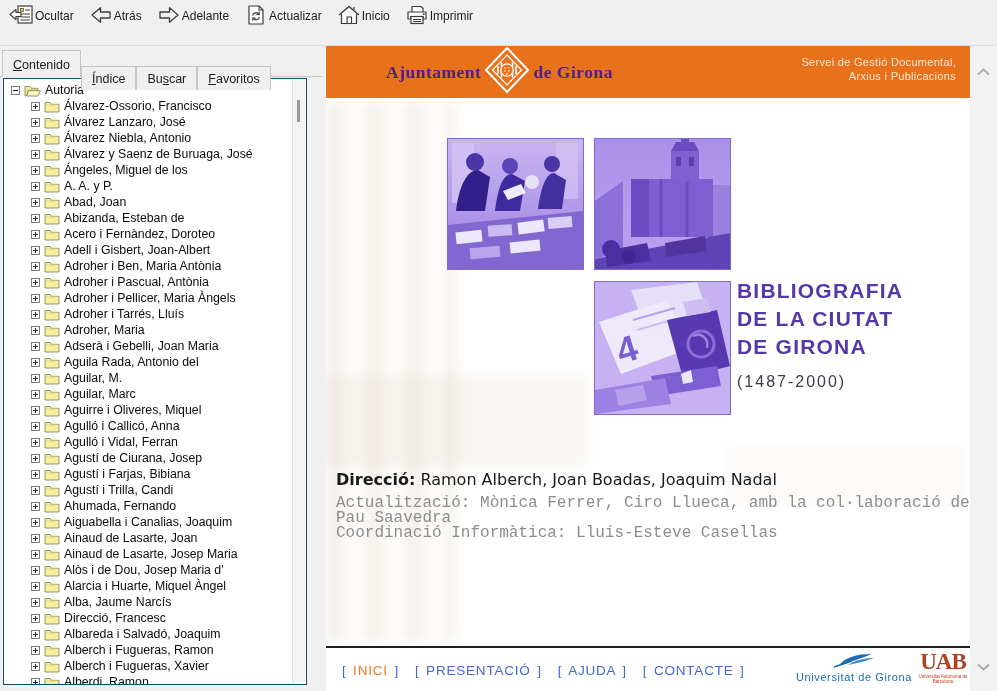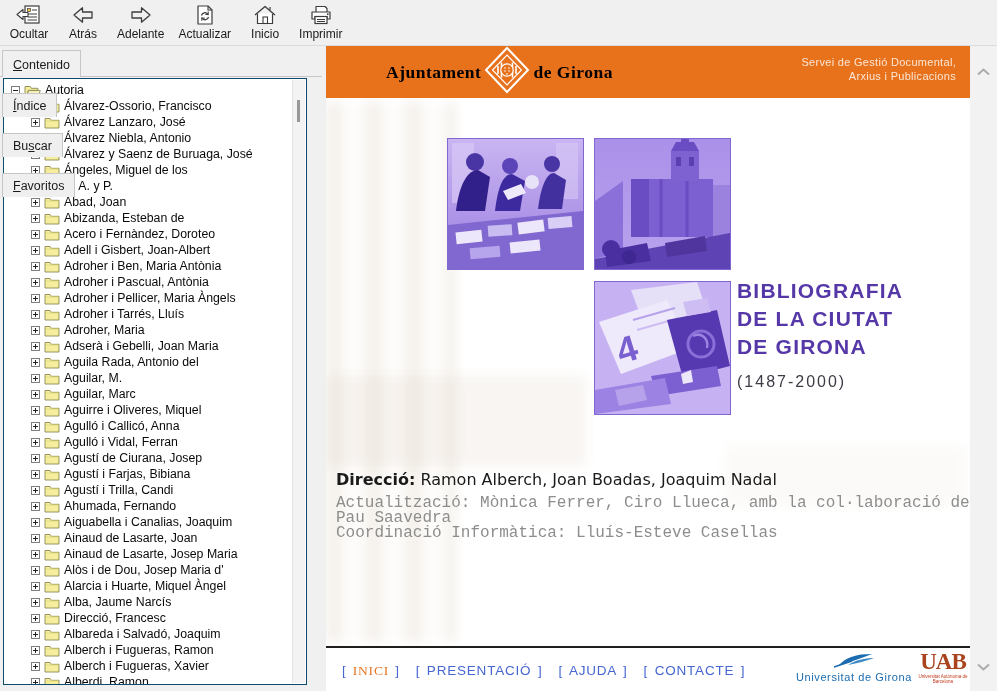--- a/index.html
+++ b/index.html
@@ -3,43 +3,43 @@
 <meta charset="utf-8">
 <style>
   html,body{margin:0;padding:0;}
   body{
     width:997px;height:691px;position:relative;overflow:hidden;
     background:#f0f0f0;font-family:"Liberation Sans",sans-serif;
     -webkit-font-smoothing:antialiased;
   }
   
   .toolbar{position:absolute;left:0;top:0;width:997px;height:45px;display:flex;align-items:flex-start;padding:2px 0 0 2px;box-sizing:border-box;}
-  .tbtn{display:flex;flex-direction:column;align-items:center;justify-content:flex-start;padding:2px 7px;min-width:40px;color:#1a1a1a;font-size:12px;cursor:default;}
+  .tbtn{display:flex;flex-direction:row;align-items:center;justify-content:flex-start;padding:2px 7px;min-width:40px;color:#1a1a1a;font-size:12px;cursor:default;}
   .tbtn svg{display:block;margin-bottom:1px;}
   .topline{position:absolute;left:0;top:45px;width:997px;height:1px;background:#dcdcdc;}
   
-  .tabstrip{position:absolute;left:2px;top:50px;display:flex;align-items:flex-start;z-index:2;flex-direction:column;}
+  .tabstrip{position:absolute;left:2px;top:50px;display:flex;align-items:flex-start;z-index:2;}
   .tab{box-sizing:border-box;padding:5px 10px 4px;font-size:12.5px;color:#1a1a1a;background:#efefef;border:1px solid #c6c6c6;border-bottom:none;margin-top:16px;height:24px;}
   .tab.active{margin-top:0;height:27px;background:#f0f0f0;z-index:3;position:relative;padding-top:7px;}
   .tab u{text-decoration:underline;}
   .tabline{position:absolute;left:0;top:76px;width:322px;height:1px;background:#c6c6c6;z-index:1;}
   
   .treepanel{position:absolute;left:3px;top:78px;width:304px;height:607px;background:#fff;border:1px solid #0c4a6e;box-sizing:border-box;overflow:hidden;}
   .treeinner{position:absolute;left:0;top:3px;right:13px;bottom:0;overflow:hidden;}
   .trow{height:16px;display:flex;align-items:center;gap:4px;padding-left:27px;font-size:12.3px;color:#0a0a0a;white-space:nowrap;cursor:default;}
   .trow.root{padding-left:7px;}
   .texp{display:flex;align-items:center;}
   .tfold{display:flex;align-items:center;}
   .tscroll{position:absolute;right:1px;top:1px;bottom:1px;width:12px;background:#f3f3f3;border-left:1px solid #e4e4e4;}
   .tthumb{position:absolute;left:4px;top:20px;width:3px;height:22px;background:#989898;}
   
   .content{position:absolute;left:326px;top:46px;width:671px;height:645px;background:#ffffff;overflow:hidden;}
   .wm{position:absolute;filter:blur(6px);pointer-events:none;}
   .orangebar{position:absolute;left:0;top:0;width:644px;height:52px;background:#E8711C;display:flex;align-items:center;}
-  .orgname{display:flex;align-items:center;margin-left:60px;color:#000000;font-family:"Liberation Serif",serif;font-size:17.5px;font-weight:600;letter-spacing:.5px;}
+  .orgname{display:flex;align-items:center;margin-left:60px;color:#4c1d95;font-family:"Liberation Serif",serif;font-size:17.5px;font-weight:600;letter-spacing:.5px;}
   .orgname svg{margin:0 3px;}
   .servicetxt{position:absolute;right:14px;top:9px;text-align:right;color:#FBE7D4;font-size:11px;line-height:14px;letter-spacing:.3px;}
   
   .photo{position:absolute;border:1px solid #8168D0;box-sizing:border-box;}
   .ph1{left:121px;top:92px;width:137px;height:132px;}
   .ph2{left:268px;top:92px;width:137px;height:132px;}
   .ph3{left:268px;top:235px;width:137px;height:134px;}
   .photo svg{display:block;}
   
   .titleblock{position:absolute;left:411px;top:231px;}
@@ -48,21 +48,21 @@
   
   .credits{position:absolute;left:10px;top:424px;font-family:"DejaVu Sans",sans-serif;font-size:16px;}
   .cr1{color:#1a1a1a;margin-bottom:7px;}
   .cr1 b{font-weight:700;}
   .crgray{color:#8d8d8d;line-height:15px;font-family:Liberation Mono, monospace;}
   
   .footer{position:absolute;left:0;top:600px;width:644px;height:45px;background:#fff;border-top:2px solid #1f1f1f;box-sizing:border-box;}
   .flinks{position:absolute;left:14px;top:15px;font-size:13.5px;letter-spacing:.8px;white-space:nowrap;}
   .flink{text-decoration:none;color:#4666D1;margin-right:12px;}
   .flink .br{color:#4666D1;padding:0 2px;}
-  .flink.hl .txt{color:#E87623;font-family:Liberation Serif, serif;}
+  .flink.hl .txt{color:#E87623;}
   .udg{position:absolute;left:470px;top:4px;text-align:center;cursor:pointer;}
   .udg .udgtxt{font-size:11px;color:#1B6CB0;letter-spacing:.6px;display:block;margin-top:-1px;}
   .uab{position:absolute;left:592px;top:2px;width:50px;text-align:center;cursor:pointer;}
   .uab .uabtxt{font-family:"Liberation Serif",serif;font-weight:700;font-size:23px;color:#A9441F;letter-spacing:-1px;line-height:24px;display:block;}
   .uab .uabsub{display:block;font-size:4.5px;color:#C0391B;line-height:5px;}
   
   .cscroll{position:absolute;right:0;top:0;width:27px;height:645px;background:#f2f2f2;}
   .cscroll .arr{position:absolute;left:7px;}
   .arrup{top:16px;}
   .arrdn{bottom:16px;}

